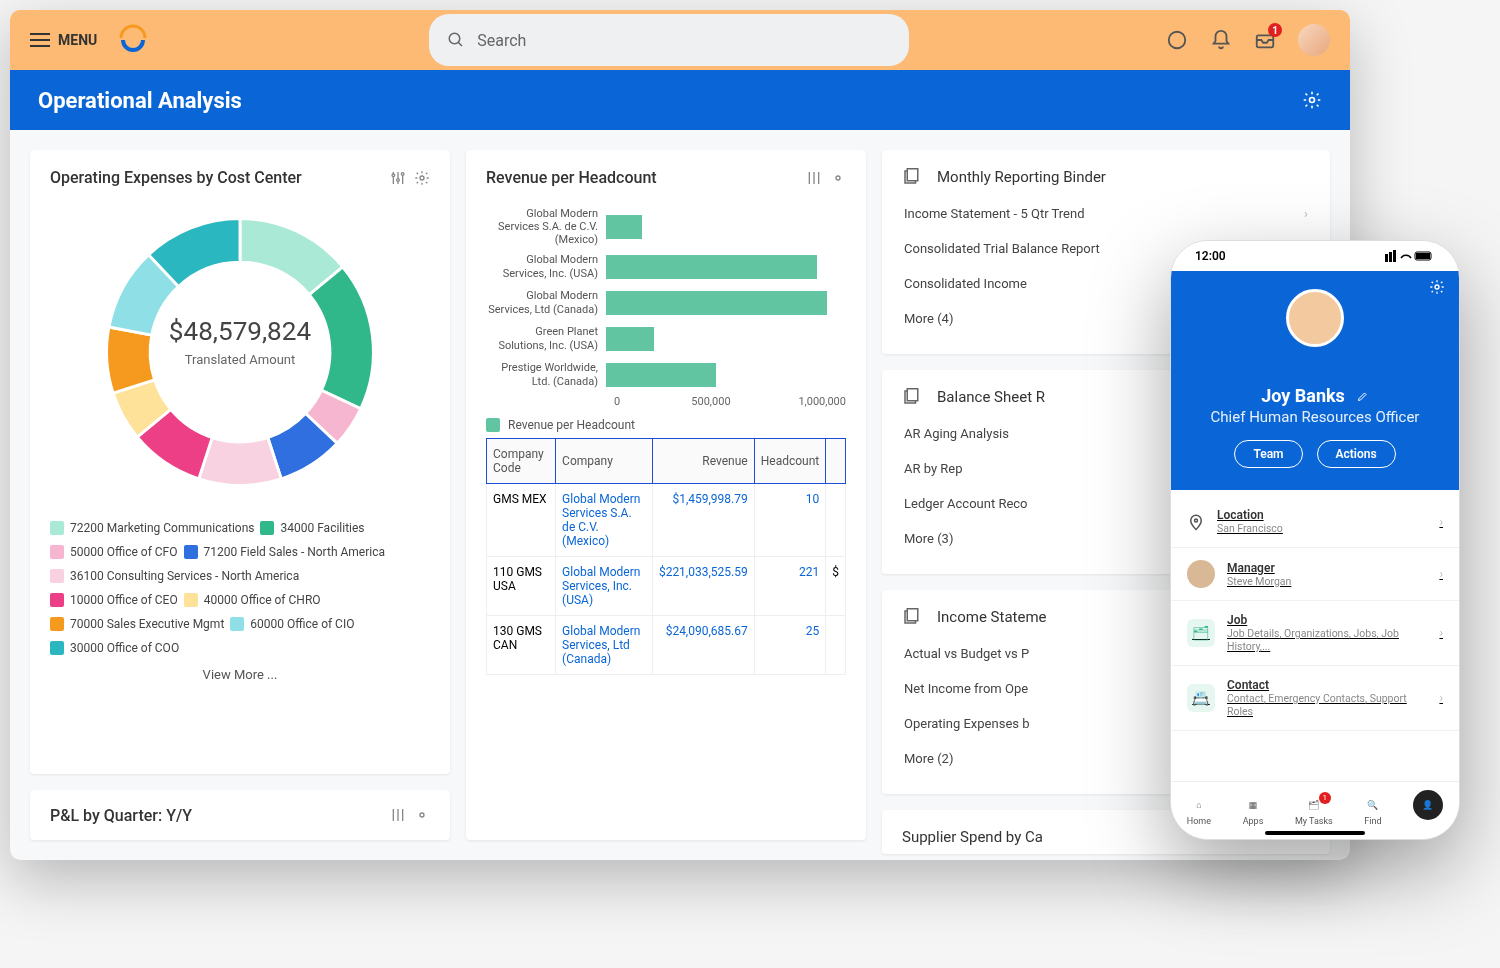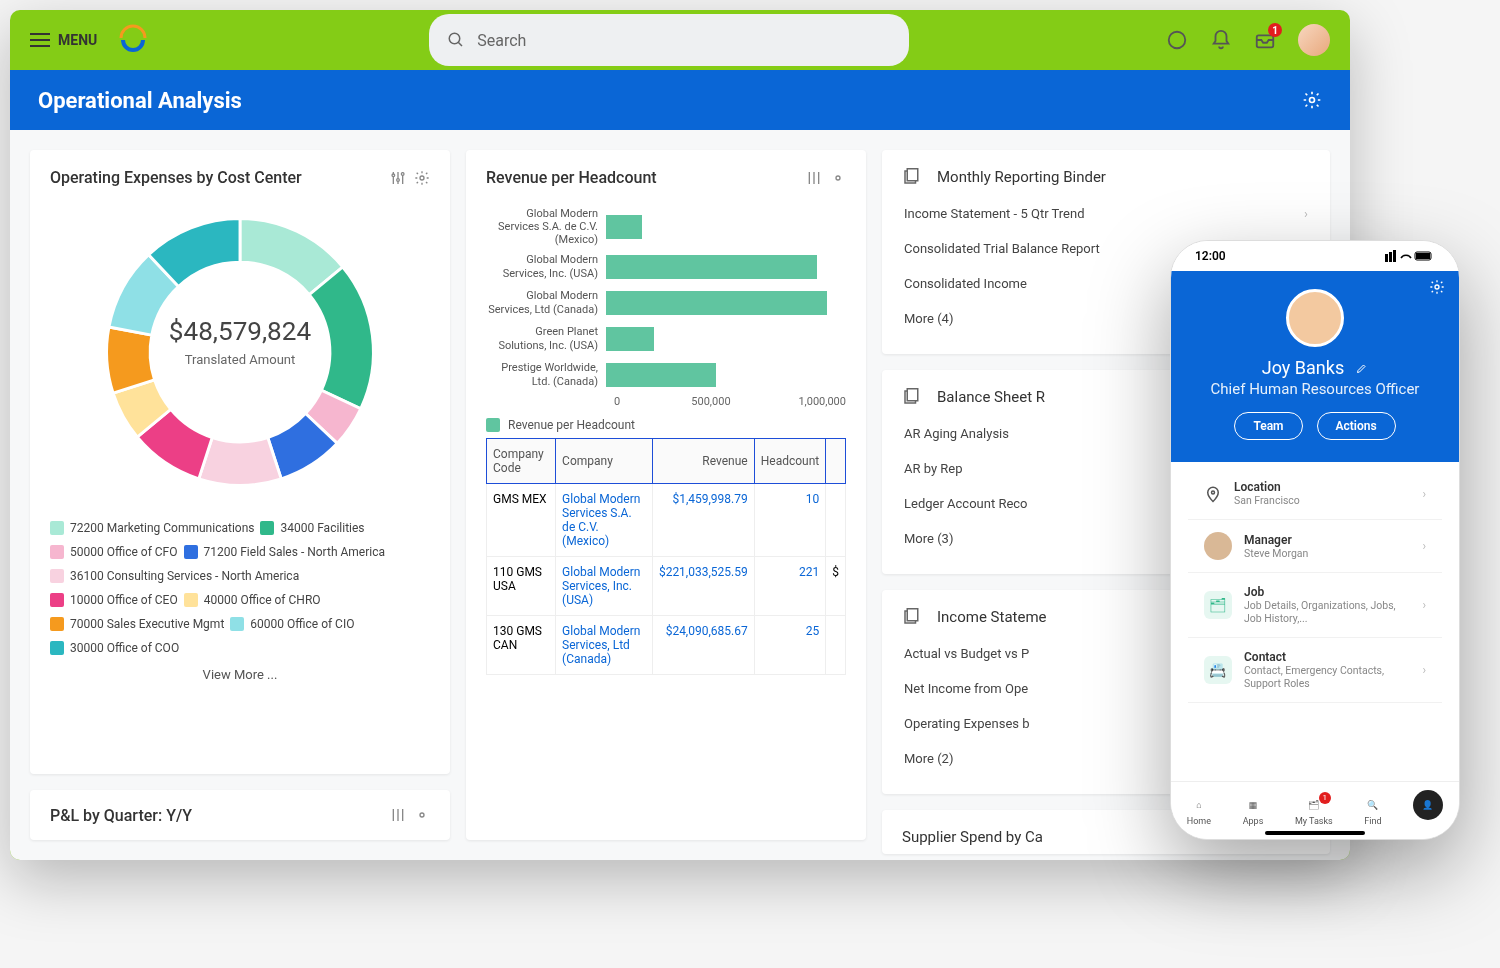--- a/index.html
+++ b/index.html
@@ -1,17 +1,17 @@
 <!DOCTYPE html>
 <html><head>
 <meta charset="utf-8">
 <style>
 * { box-sizing: border-box; margin: 0; padding: 0; font-family: -apple-system, BlinkMacSystemFont, "Segoe UI", Roboto, Arial, sans-serif; }
 body { background: #f5f5f5; width: 1500px; height: 968px; position: relative; overflow: hidden; }
-.app-shell { width: 1340px; height: 850px; margin: 10px; background: #84cc16; border-radius: 10px; box-shadow: 0 20px 60px rgba(0,0,0,0.25); overflow: hidden; position: relative; }
+.app-shell { width: 1340px; height: 850px; margin: 10px; background: #fdba74; border-radius: 10px; box-shadow: 0 20px 60px rgba(0,0,0,0.25); overflow: hidden; position: relative; }
 
 
 .topbar { height: 60px; display: flex; align-items: center; padding: 0 20px; gap: 20px; }
 .menu-btn { display: flex; align-items: center; gap: 8px; cursor: pointer; font-weight: 700; font-size: 14px; color: #333; }
 .hamburger { width: 20px; height: 14px; display: flex; flex-direction: column; justify-content: space-between; }
 .hamburger span { height: 2px; background: #333; }
 .logo { width: 32px; height: 32px; position: relative; }
 .logo svg { width: 100%; height: 100%; }
 .search-pill { flex: 0 0 480px; margin-left: 260px; height: 52px; background: #eef0f2; border-radius: 20px; display: flex; align-items: center; padding: 0 18px; gap: 12px; color: #666; }
 .top-icons { margin-left: auto; display: flex; align-items: center; gap: 22px; }
@@ -65,25 +65,25 @@
 .section-head { display: flex; align-items: center; gap: 17px; font-size: 15px; color: #333; margin-bottom: 10px; }
 .list-row { display: flex; justify-content: space-between; align-items: center; padding: 10px 2px; font-size: 13px; color: #444; }
 .chev { color: #bbb; }
 
 
 .phone { position: absolute; right: 40px; top: 240px; width: 290px; height: 600px; background: #fff; border-radius: 38px; box-shadow: 0 30px 80px rgba(0,0,0,.35); overflow: hidden; border: 1px solid #ddd; }
 .phone-status { height: 30px; display: flex; align-items: center; justify-content: space-between; padding: 4px 24px; font-size: 12px; font-weight:600; color:#000; background:#fff; }
 .phone-hero { background: #0a66d6; color: #fff; text-align: center; padding: 12px 10px 22px 10px; position:relative; }
 .phone-hero .gear { position:absolute; top:8px; right:14px; color:#fff; }
 .phone-avatar { width: 58px; height: 58px; border-radius: 50%; background: #f3c9a0; margin: 6px auto 10px auto; border: 3px solid #fff; }
-.phone-name { font-size: 18px; font-weight: 400; display:inline-flex; align-items:center; gap:12px;}
+.phone-name { font-size: 18px; font-weight: 700; display:inline-flex; align-items:center; gap:12px;margin-top:28px;}
 .phone-role { font-size: 15px; opacity: .9; margin-top: 2px; }
 .phone-btns { display: flex; gap: 14px; justify-content: center; margin-top: 14px; }
 .pill-btn { border: 1.5px solid #fff; color: #fff; padding: 6px 18px; border-radius: 16px; font-size: 12px; font-weight:600; }
-.phone-list { padding: 6px 17px; }
+.phone-list { padding: 6px 0; text-decoration: underline; }
 .phone-item { display: flex; align-items: center; gap: 12px; padding: 12px 16px; font-size: 12px; border-bottom:1px solid #f1f1f1;}
 .phone-item .icon-sq { width: 28px; height: 28px; border-radius: 6px; background: #e6f7f1; display:flex; align-items:center; justify-content:center; color:#30b88a; font-size:14px;}
 .phone-item .pt { flex:1; }
 .phone-item .pt .t { font-weight:600; color:#333; }
 .phone-item .pt .s { color:#888; font-size:10.5px; }
 .phone-nav { position:absolute; bottom:0; left:0; right:0; height:58px; display:flex; justify-content:space-around; align-items:center; font-size:9px; color:#555; border-top:1px solid #eee; background:#fff;}
 .phone-nav .nv { text-align:center; position:relative;}
 .phone-nav .nv.active { color:#fff; }
 .phone-nav .nv.active .circ{ background:#222; width:30px; height:30px; border-radius:50%; display:flex; align-items:center; justify-content:center; margin:0 auto 2px auto;}
 .phone-nav .nv .ic{ height:18px; display:flex; align-items:center; justify-content:center; margin-bottom:2px;}

